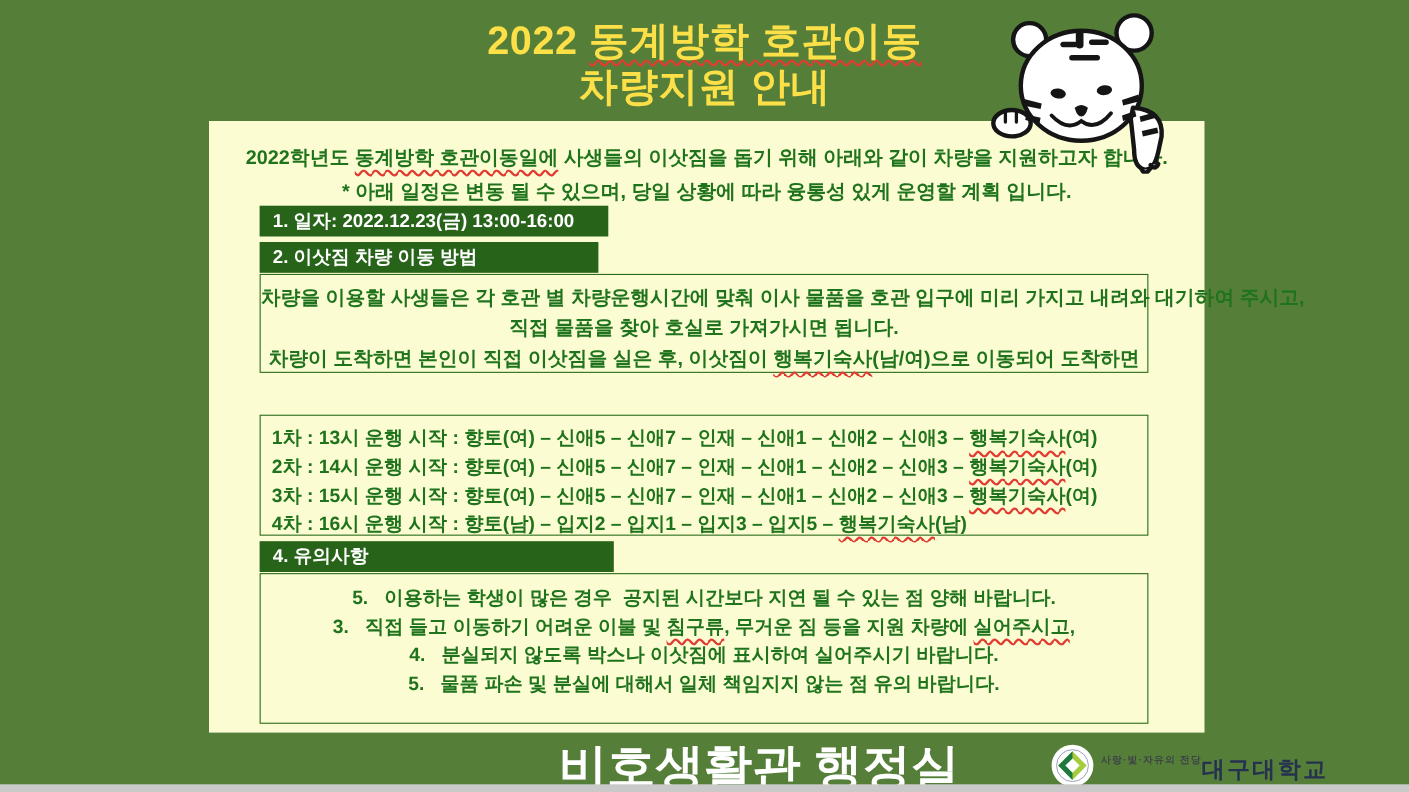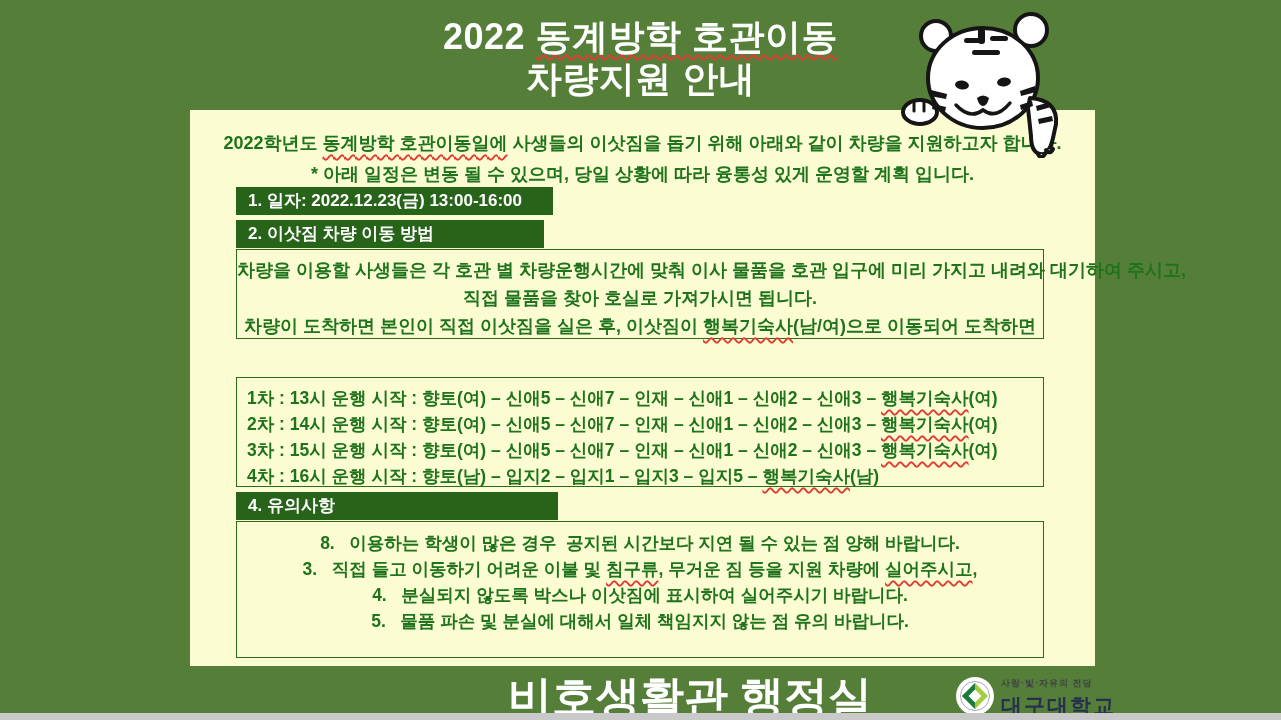--- a/index.html
+++ b/index.html
@@ -5,21 +5,21 @@
   * { margin: 0; padding: 0; box-sizing: border-box; }
   html,body { width: 1281px; height: 720px; }
   body {
     position: relative;
     background: #557f39;
     font-family: "Liberation Sans", sans-serif;
     overflow: hidden;
   }
   .title {
     position: absolute; left: 0; top: 16px; width: 1281px;
-    text-align: center; color: #ffffff; font-weight: bold;
+    text-align: center; color: #fde047; font-weight: bold;
     font-size: 36px; line-height: 42px; letter-spacing: 0.5px;
   }
   .sq {
     text-decoration: underline;
     text-decoration-style: wavy;
     text-decoration-color: #e03c31;
     text-decoration-thickness: 1.5px;
     text-underline-offset: 5px;
   }
   .panel {
@@ -47,21 +47,21 @@
   .sched { text-align: left; padding-left: 10px; }
   .notes .ln { white-space: pre-wrap; }
   .footer {
     position: absolute; left: 340px; top: 668px; width: 700px;
     text-align: center; color: #ffffff; font-weight: bold; font-size: 44px;
   }
   .logo {
     position: absolute; left: 955px; top: 676px;
     display: flex; align-items: center; gap: 6px;
   }
-  .logo-text { display: flex; flex-direction: column; justify-content: flex-end; }
+  .logo-text { display: flex; flex-direction: row; justify-content: flex-end; }
   .logo-tagline {
     font-size: 9px; color: #3d4347; font-weight: bold;
     letter-spacing: 1px; margin-bottom: 2px;
   }
   .logo-name {
     font-size: 21px; font-weight: bold; color: #25314e; letter-spacing: 2px;
   }
   .bottom-strip {
     position: absolute; left: 0; top: 713px; width: 1281px; height: 7px;
     background: #c9c9c9;
@@ -139,21 +139,21 @@
   <div class="gbox sched" style="top:267px; height:110px; padding-top:7px; line-height:26px; font-size:17.5px;">
     <div class="ln"><span>1차 : 13시 운행 시작 : 향토(여) – 신애5 – 신애7 – 인재 – 신애1 – 신애2 – 신애3 – </span><span class="sq">행복기숙사</span><span>(여)</span></div>
     <div class="ln"><span>2차 : 14시 운행 시작 : 향토(여) – 신애5 – 신애7 – 인재 – 신애1 – 신애2 – 신애3 – </span><span class="sq">행복기숙사</span><span>(여)</span></div>
     <div class="ln"><span>3차 : 15시 운행 시작 : 향토(여) – 신애5 – 신애7 – 인재 – 신애1 – 신애2 – 신애3 – </span><span class="sq">행복기숙사</span><span>(여)</span></div>
     <div class="ln"><span>4차 : 16시 운행 시작 : 향토(남) – 입지2 – 입지1 – 입지3 – 입지5 – </span><span class="sq">행복기숙사</span><span>(남)</span></div>
   </div>
 
   <div class="bar" style="top:382px; width:322px;">4. 유의사항</div>
 
   <div class="gbox center-lines notes" style="top:411px; height:137px; padding-top:8px; line-height:26px; font-size:17.5px;">
-    <div class="ln">8.   이용하는 학생이 많은 경우  공지된 시간보다 지연 될 수 있는 점 양해 바랍니다.</div>
+    <div class="ln">5.   이용하는 학생이 많은 경우  공지된 시간보다 지연 될 수 있는 점 양해 바랍니다.</div>
     <div class="ln"><span>3.   직접 들고 이동하기 어려운 이불 및 </span><span class="sq">침구류</span><span>, 무거운 짐 등을 지원 차량에 </span><span class="sq">실어주시고</span><span>,</span></div>
     <div class="ln">4.   분실되지 않도록 박스나 이삿짐에 표시하여 실어주시기 바랍니다.</div>
     <div class="ln">5.   물품 파손 및 분실에 대해서 일체 책임지지 않는 점 유의 바랍니다.</div>
   </div>
 
 </div>
 
 <div class="footer"><span>비호생활관 </span><span class="sq">행정실</span></div>
 
 <div class="logo">

